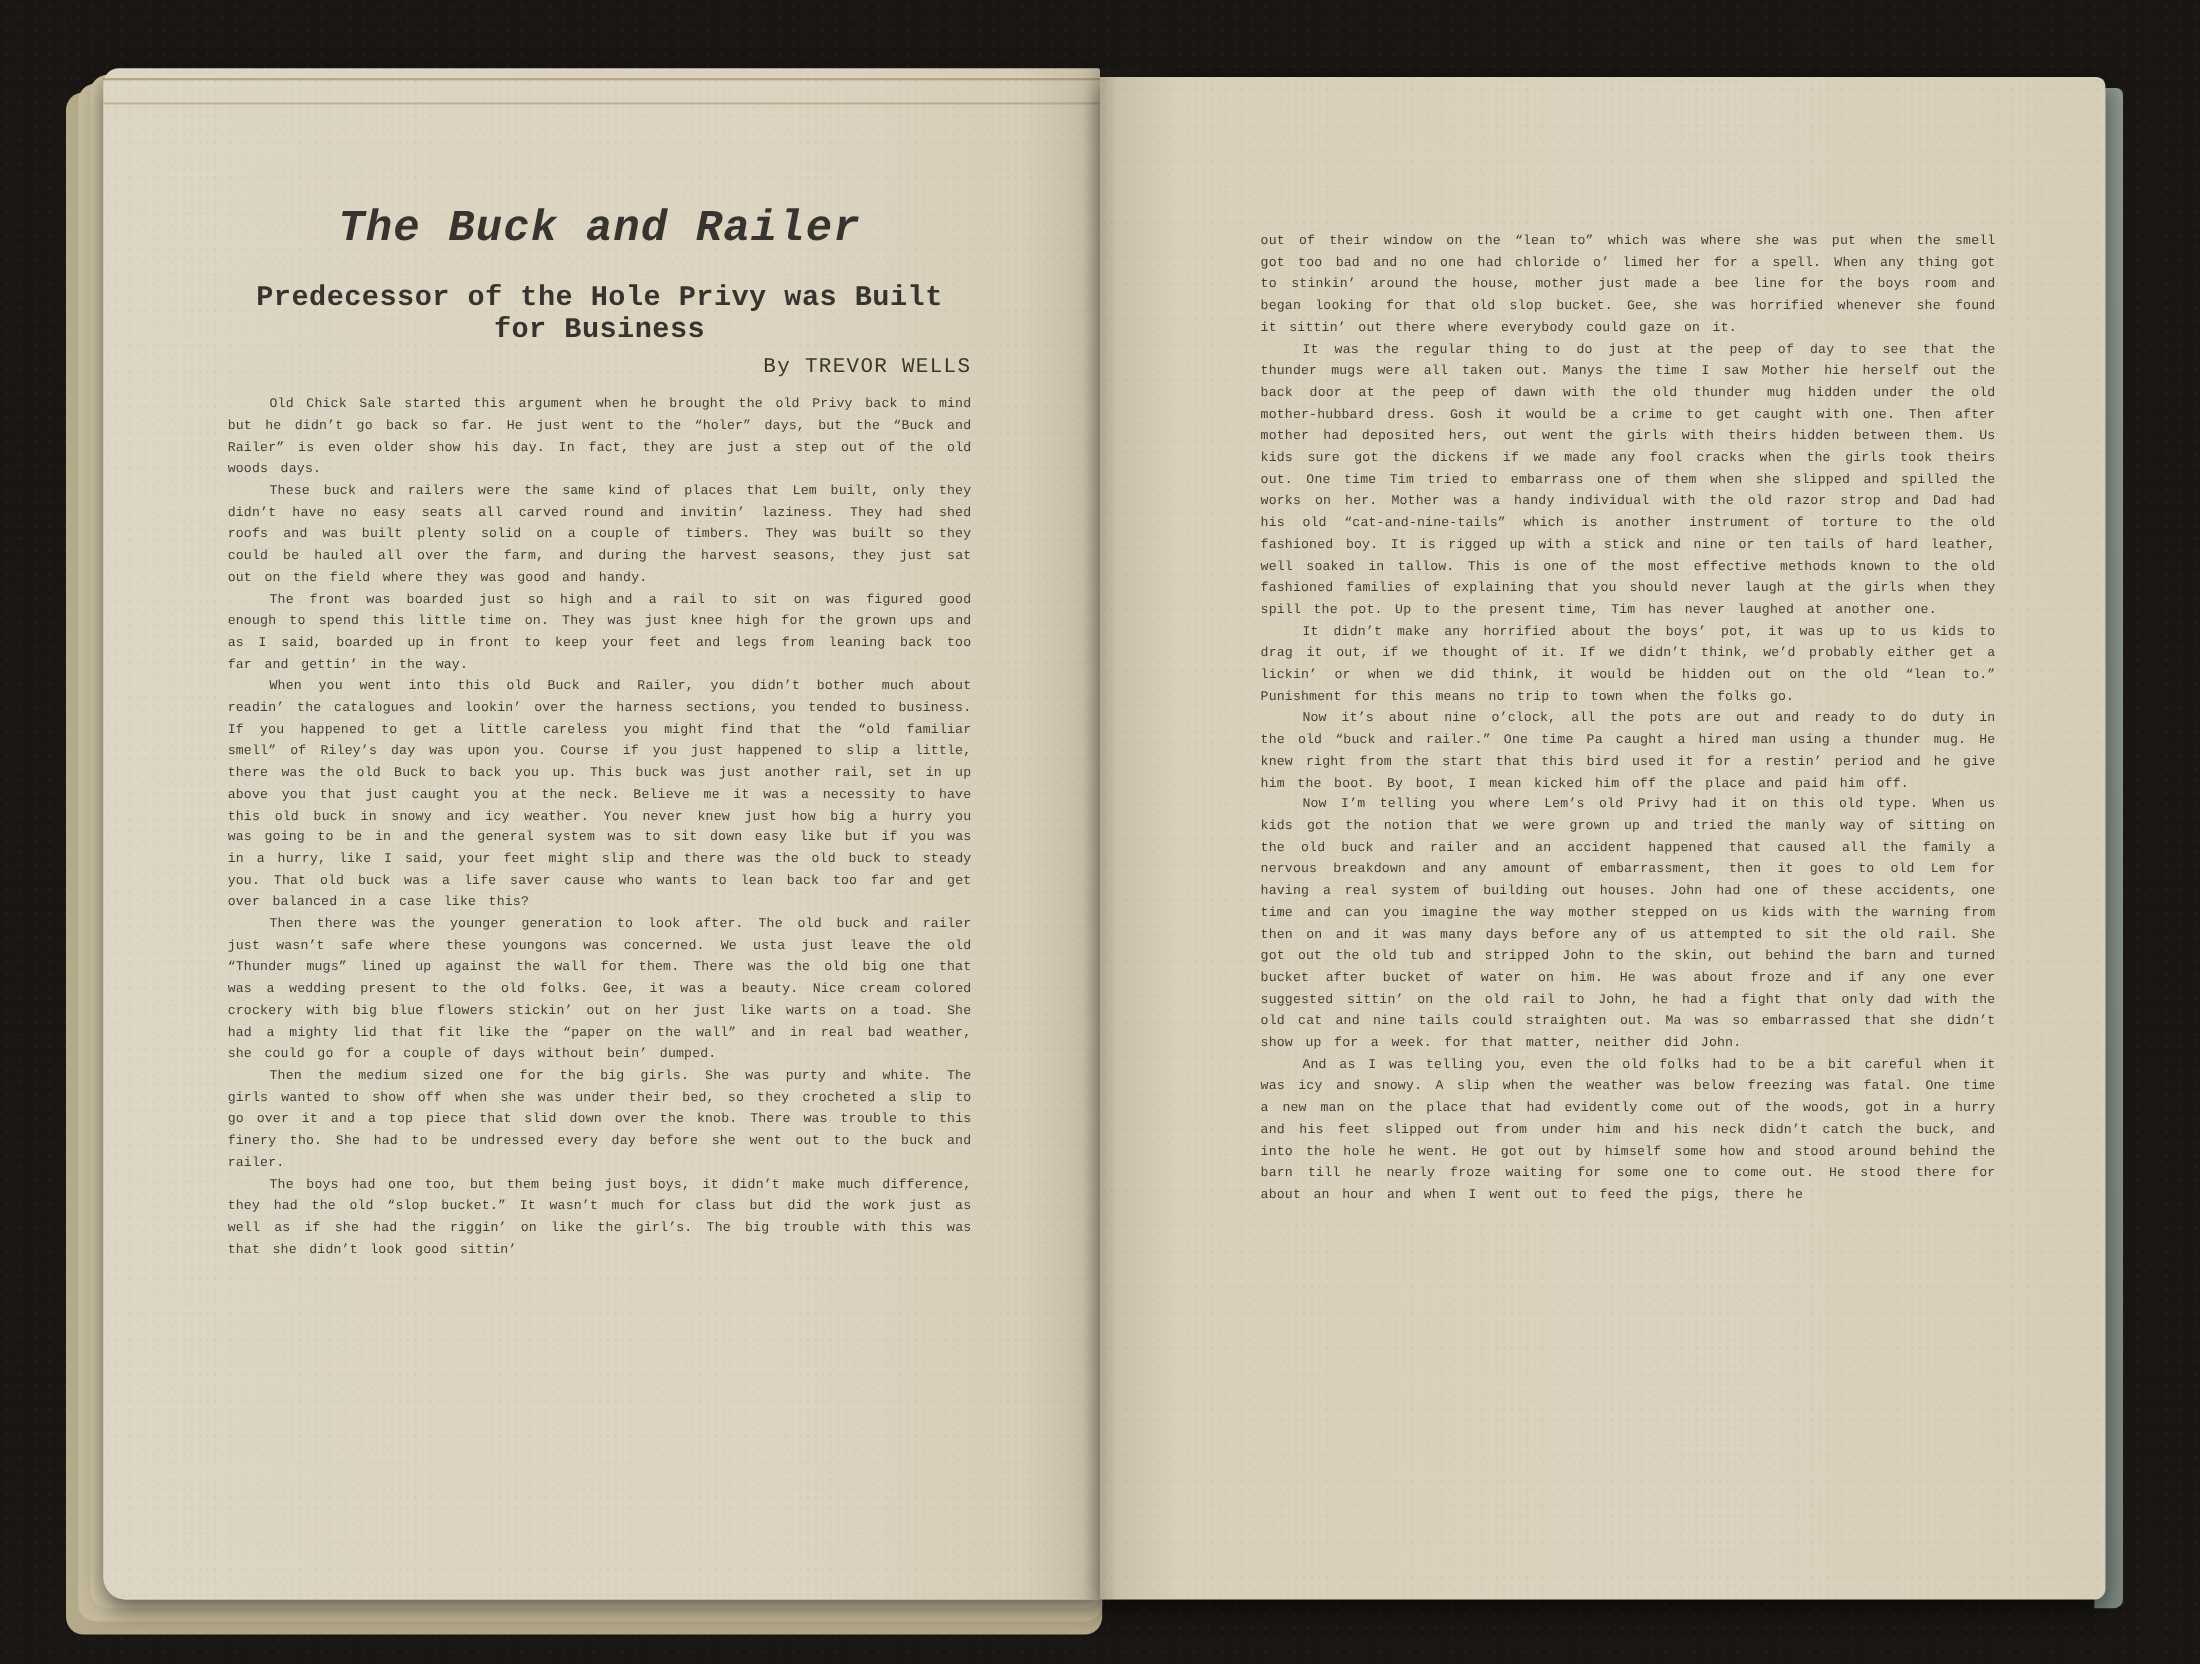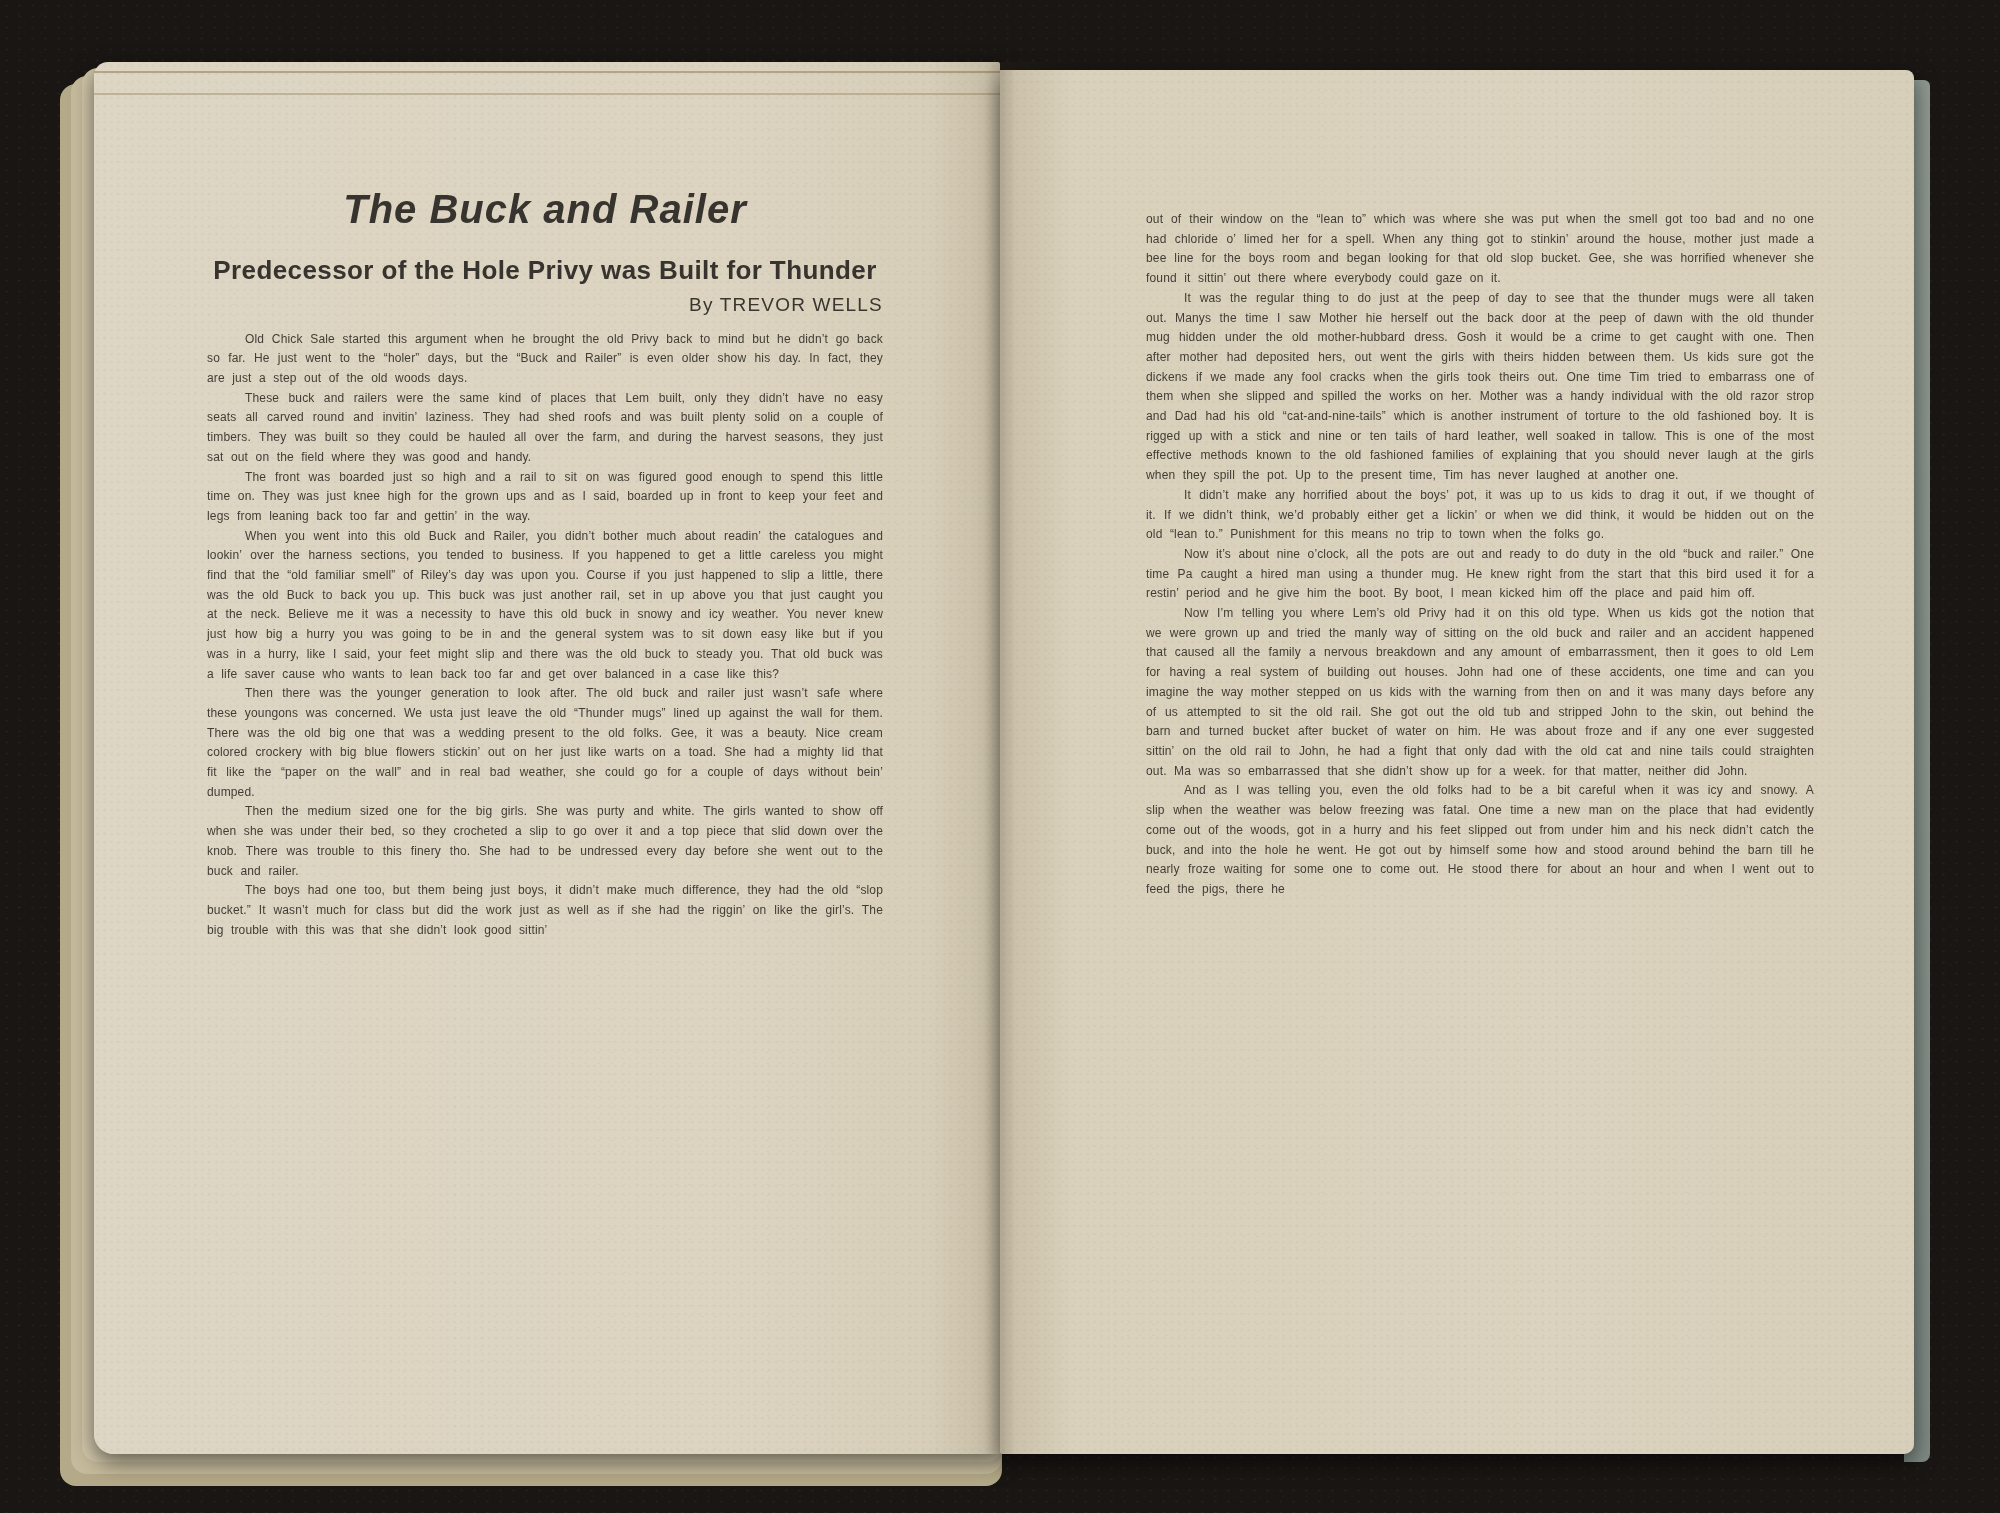--- a/index.html
+++ b/index.html
@@ -4,21 +4,21 @@
 <style>
   html,body { margin:0; padding:0; }
   #screen {
     position:relative; width:2000px; height:1513px; overflow:hidden;
     background-color:#191613;
     background-image:
       radial-gradient(rgba(210,200,180,0.05) 1px, transparent 1.6px),
       radial-gradient(rgba(160,150,130,0.04) 1px, transparent 1.4px);
     background-size: 13px 11px, 23px 19px;
     background-position: 0 0, 7px 5px;
-    font-family:Liberation Sans, sans-serif;
+    font-family:Liberation Mono, monospace;
   }
   .stack { position:absolute; border-radius:16px; }
   .stack3 { left:60px; top:84px;  width:942px; height:1402px; background:#b4a988; }
   .stack2 { left:71px; top:76px;  width:931px; height:1398px; background:#c6bb9c; }
   .stack1 { left:82px; top:68px;  width:920px; height:1394px; background:#d2c8ab; }
   .page {
     position:absolute; z-index:2;
     background:#dcd4c1;
     box-shadow:0 8px 22px rgba(0,0,0,0.55);
   }
@@ -93,21 +93,21 @@
     <div class="edge-line a"></div>
     <div class="edge-line b"></div>
   </div>
 
   <div class="page right-page"></div>
 
   <div class="gutter"></div>
 
   <div class="text-col left-text">
     <h1 class="title">The Buck and Railer</h1>
-    <h2 class="subtitle">Predecessor of the Hole Privy was Built for Thunder</h2>
+    <h2 class="subtitle">Predecessor of the Hole Privy was Built for Business</h2>
     <div class="byline">By TREVOR WELLS</div>
     <div class="body">
       <p class="indent">Old Chick Sale started this argument when he brought the old Privy back to mind but he didn’t go back so far.  He just went to the “holer” days, but the “Buck and Railer” is even older show his day.  In fact, they are just a step out of the old woods days.</p>
       <p class="indent">These buck and railers were the same kind of places that Lem built, only they didn’t have no easy seats all carved round and invitin’ laziness.  They had shed roofs and was built plenty solid on a couple of timbers.  They was built so they could be hauled all over the farm, and during the harvest seasons, they just sat out on the field where they was good and handy.</p>
       <p class="indent">The front was boarded just so high and a rail to sit on was figured good enough to spend this little time on.  They was just knee high for the grown ups and as I said, boarded up in front to keep your feet and legs from leaning back too far and gettin’ in the way.</p>
       <p class="indent">When you went into this old Buck and Railer, you didn’t bother much about readin’ the catalogues and lookin’ over the harness sections, you tended to business.  If you happened to get a little careless you might find that the “old familiar smell” of Riley’s day was upon you.  Course if you just happened to slip a little, there was the old Buck to back you up.  This buck was just another rail, set in up above you that just caught you at the neck.  Believe me it was a necessity to have this old buck in snowy and icy weather.  You never knew just how big a hurry you was going to be in and the general system was to sit down easy like but if you was in a hurry, like I said, your feet might slip and there was the old buck to steady you.  That old buck was a life saver cause who wants to lean back too far and get over balanced in a case like this?</p>
       <p class="indent">Then there was the younger generation to look after.  The old buck and railer just wasn’t safe where these youngons was concerned.  We usta just leave the old “Thunder mugs” lined up against the wall for them.  There was the old big one that was a wedding present to the old folks.  Gee, it was a beauty.  Nice cream colored crockery with big blue flowers stickin’ out on her just like warts on a toad.  She had a mighty lid that fit like the “paper on the wall” and in real bad weather, she could go for a couple of days without bein’ dumped.</p>
       <p class="indent">Then the medium sized one for the big girls.  She was purty and white.  The girls wanted to show off when she was under their bed, so they crocheted a slip to go over it and a top piece that slid down over the knob.  There was trouble to this finery tho.  She had to be undressed every day before she went out to the buck and railer.</p>
       <p class="indent">The boys had one too, but them being just boys, it didn’t make much difference, they had the old “slop bucket.”  It wasn’t much for class but did the work just as well as if she had the riggin’ on like the girl’s.  The big trouble with this was that she didn’t look good sittin’</p>
     </div>

